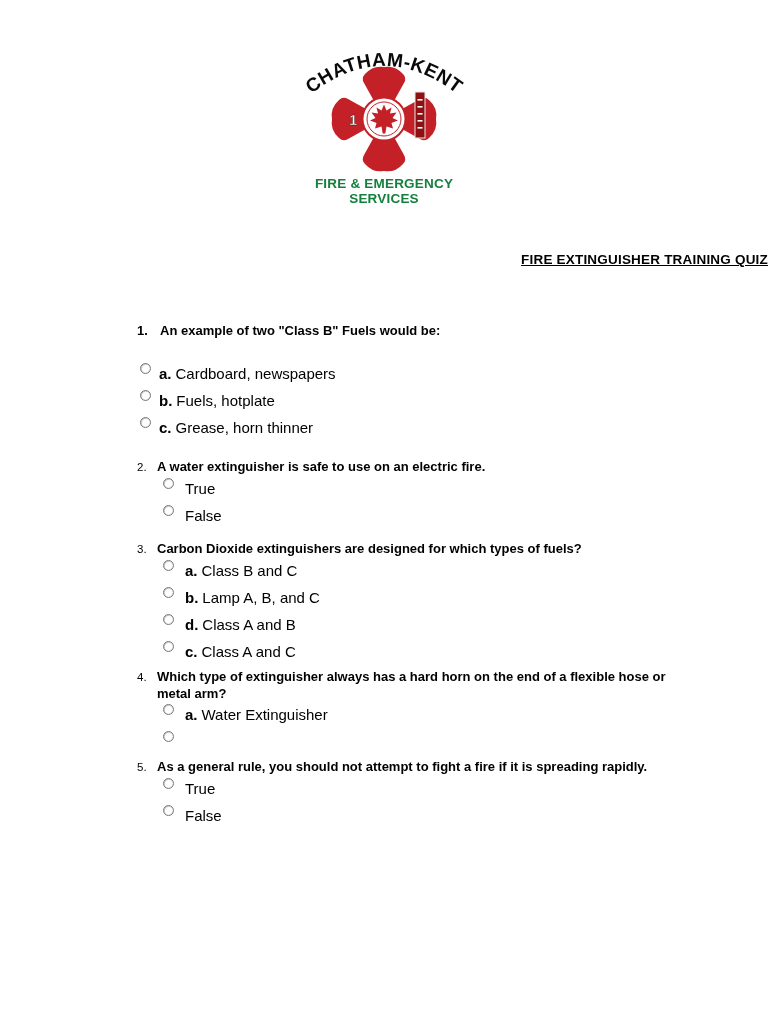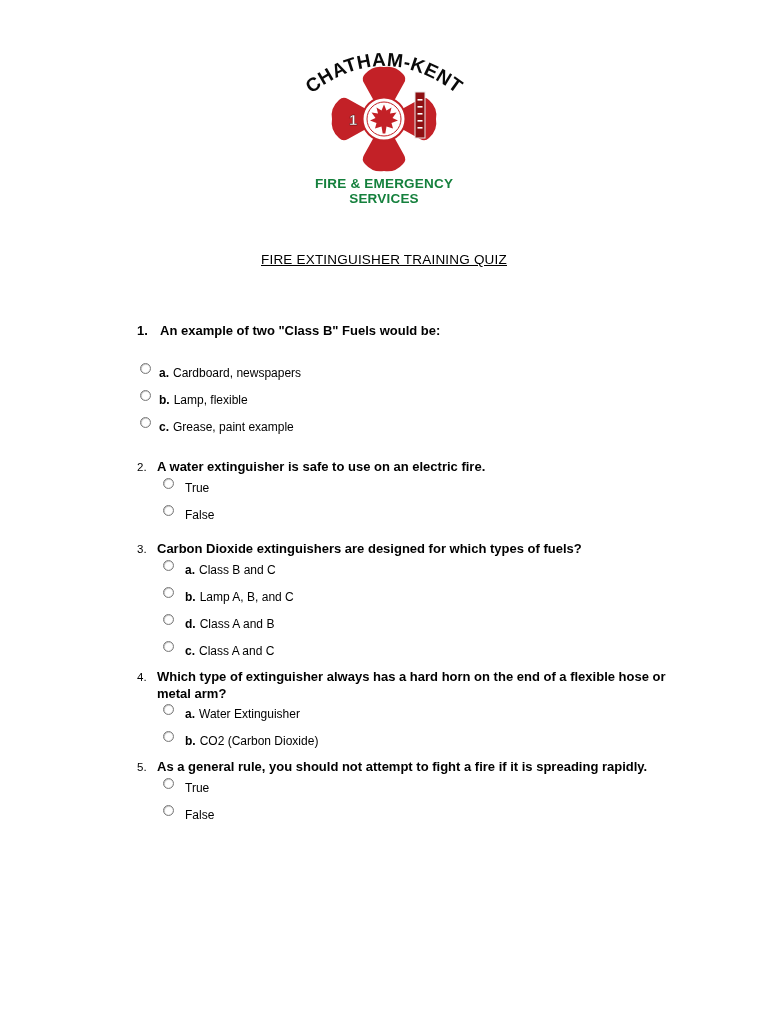--- a/index.html
+++ b/index.html
@@ -7,40 +7,40 @@
   body { width:768px; font-family:"Liberation Sans", sans-serif; color:#000; }
   .page { position:relative; width:768px; height:1024px; background:#fff; overflow:hidden; }
 
   
   .logo { position:absolute; top:36px; left:50%; transform:translateX(-50%); width:180px; text-align:center; }
   .logo svg { display:block; margin:0 auto; }
   .logo svg text { font-family:"Liberation Sans", sans-serif; }
   .logo-line { font-size:13.5px; font-weight:700; color:#15803d; line-height:15px; letter-spacing:0.2px; }
 
   
-  .title { position:absolute; top:252px; left:0; width:100%; text-align:center;
-           font-size:13.5px; font-weight:400; text-decoration:underline; letter-spacing:0.2px; }
+  .title { position:absolute; top:252px; left:0; width:100%; text-align:right;
+           font-size:13.5px; font-weight:700; text-decoration:underline; letter-spacing:0.2px; }
 
   
   .content { position:absolute; top:322px; left:137px; width:590px; }
   .q-head { display:flex; align-items:flex-start; }
   .q-num { flex:0 0 20px; font-size:11.5px; line-height:17px; padding-top:1px; }
   .flush .q-num { flex-basis:23px; font-size:13px; font-weight:700; padding-top:0; }
   .q-text { font-size:13px; font-weight:700; line-height:17px; max-width:520px; }
 
   .options { padding-left:26px; }
   .flush .options { margin-top:22px; padding-left:3px; }
 
   .opt-row { display:flex; align-items:flex-start; height:27px; }
   .radio { width:11px; height:11px; border:1px solid #7a7a7a; border-radius:50%;
            background:radial-gradient(circle at 35% 35%, #ffffff 60%, #d7d7d7);
            box-shadow:inset 0.5px 0.5px 1px rgba(0,0,0,0.35);
            margin-top:2px; margin-right:11px; flex:none; cursor:pointer; }
   .flush .radio { margin-right:8px; }
-  .opt-label { font-size:12px; line-height:25px; }
+  .opt-label { font-size:15px; line-height:25px; }
   .opt-prefix { font-weight:700; margin-right:4px; }
   .opt-prefix:empty { display:none; }
 
   #questions .question + .question { margin-top:16px; }
   #questions .question:nth-child(3) { margin-top:10px; }
   #questions .question:nth-child(4),
   #questions .question:nth-child(5) { margin-top:2px; }
 </style>
 </head>
 <body>
@@ -87,26 +87,26 @@
       <span class="q-text">An example of two "Class B" Fuels would be:</span>
     </div>
     <div class="options">
   <div class="opt-row">
     <span class="radio"></span>
     <span class="opt-label"><span class="opt-prefix">a.</span><span class="opt-text">Cardboard, newspapers</span></span>
   </div>
 
   <div class="opt-row">
     <span class="radio"></span>
-    <span class="opt-label"><span class="opt-prefix">b.</span><span class="opt-text">Lamp, flexible</span></span>
+    <span class="opt-label"><span class="opt-prefix">b.</span><span class="opt-text">Fuels, hotplate</span></span>
   </div>
 
   <div class="opt-row">
     <span class="radio"></span>
-    <span class="opt-label"><span class="opt-prefix">c.</span><span class="opt-text">Grease, paint example</span></span>
+    <span class="opt-label"><span class="opt-prefix">c.</span><span class="opt-text">Grease, horn thinner</span></span>
   </div>
 </div>
   </div>
 
   <div class="question">
     <div class="q-head">
       <span class="q-num">2.</span>
       <span class="q-text">A water extinguisher is safe to use on an electric fire.</span>
     </div>
     <div class="options">
@@ -156,21 +156,20 @@
       <span class="q-text">Which type of extinguisher always has a hard horn on the end of a flexible hose or metal arm?</span>
     </div>
     <div class="options">
   <div class="opt-row">
     <span class="radio"></span>
     <span class="opt-label"><span class="opt-prefix">a.</span><span class="opt-text">Water Extinguisher</span></span>
   </div>
 
   <div class="opt-row">
     <span class="radio"></span>
-    <span class="opt-label"><span class="opt-prefix">b.</span><span class="opt-text">CO2 (Carbon Dioxide)</span></span>
   </div>
 
 </div>
   </div>
 
   <div class="question">
     <div class="q-head">
       <span class="q-num">5.</span>
       <span class="q-text">As a general rule, you should not attempt to fight a fire if it is spreading rapidly.</span>
     </div>

